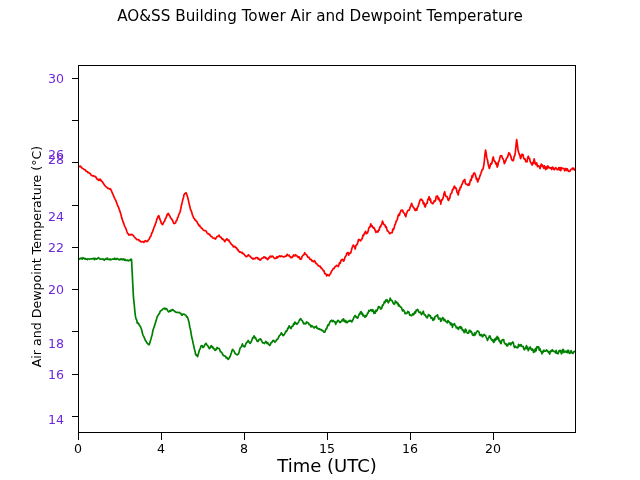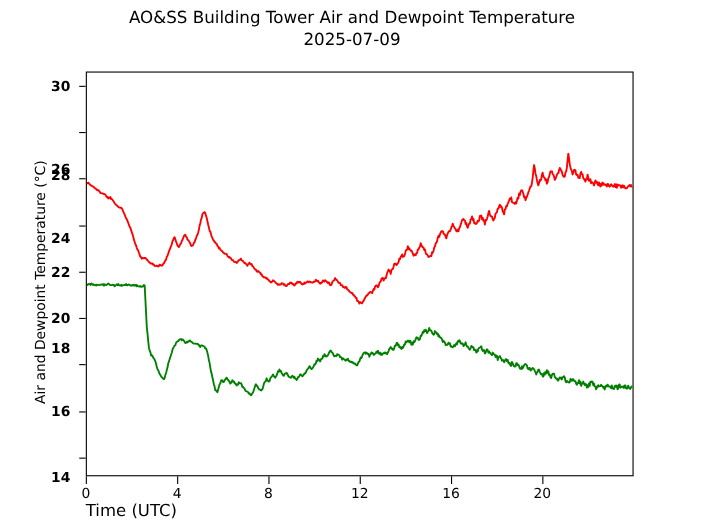--- a/index.html
+++ b/index.html
@@ -57,24 +57,23 @@
     left: 0;
     top: 65px;
     width: 70px;
     height: 368px;
   }
   .ytick-label {
     position: absolute;
     right: 6px;
     transform: translateY(-50%);
     font-size: 12.6px;
-    color: #000000;
+    color: #6d28d9;
     text-align: right;
     white-space: nowrap;
-    font-weight: bold;
   }
   .ytick-mark {
     position: absolute;
     left: 71.5px;
     width: 6.5px;
     height: 0;
     border-top: 1.1px solid #000000;
   }
   #ylabel {
     position: absolute;
@@ -109,40 +108,40 @@
     top: 0;
     height: 6.5px;
     width: 0;
     border-left: 1.1px solid #000000;
   }
   #xlabel {
     position: absolute;
     left: 78px;
     top: 455px;
     width: 498px;
-    font-size: 15px;
+    text-align: center;
+    font-size: 18px;
     color: #000000;
   }
 </style>
 </head>
 <body>
 
 <div id="figure">
 
   <div id="title-block">
     <span id="title-line1">AO&amp;SS Building Tower Air and Dewpoint Temperature</span>
-    <span id="title-line2">2025-07-09</span>
   </div>
 
   <div id="ytick-labels">
-      <div class="ytick-label" style="top: 369px;">14</div>
+      <div class="ytick-label" style="top: 354px;">14</div>
       <div class="ytick-mark" style="top: 351.08px;"></div>
       <div class="ytick-label" style="top: 308.782px;">16</div>
       <div class="ytick-mark" style="top: 308.782px;"></div>
-      <div class="ytick-label" style="top: 251px;">18</div>
+      <div class="ytick-label" style="top: 278px;">18</div>
       <div class="ytick-mark" style="top: 266.483px;"></div>
       <div class="ytick-label" style="top: 224.184px;">20</div>
       <div class="ytick-mark" style="top: 224.184px;"></div>
       <div class="ytick-label" style="top: 181.885px; text-align: center;">22</div>
       <div class="ytick-mark" style="top: 181.885px;"></div>
       <div class="ytick-label" style="top: 151px;">24</div>
       <div class="ytick-mark" style="top: 139.586px;"></div>
       <div class="ytick-label" style="top: 89px;">26</div>
       <div class="ytick-mark" style="top: 97.2874px;"></div>
       <div class="ytick-label" style="top: 64px; margin-top: 30px;">28</div>
@@ -159,21 +158,21 @@
       </svg>
   </div>
 
   <div id="xtick-labels">
       <div class="xtick-label" style="left: 78px;">0</div>
       <div class="xtick-mark" style="left: 78px;"></div>
       <div class="xtick-label" style="left: 161px;">4</div>
       <div class="xtick-mark" style="left: 161px;"></div>
       <div class="xtick-label" style="left: 244px;">8</div>
       <div class="xtick-mark" style="left: 244px;"></div>
-      <div class="xtick-label" style="left: 327px;">12</div>
+      <div class="xtick-label" style="left: 327px;">15</div>
       <div class="xtick-mark" style="left: 327px;"></div>
       <div class="xtick-label" style="left: 410px;">16</div>
       <div class="xtick-mark" style="left: 410px;"></div>
       <div class="xtick-label" style="left: 493px;">20</div>
       <div class="xtick-mark" style="left: 493px;"></div>
     </div>
   <div id="xlabel">Time (UTC)</div>
 
 </div>
 

